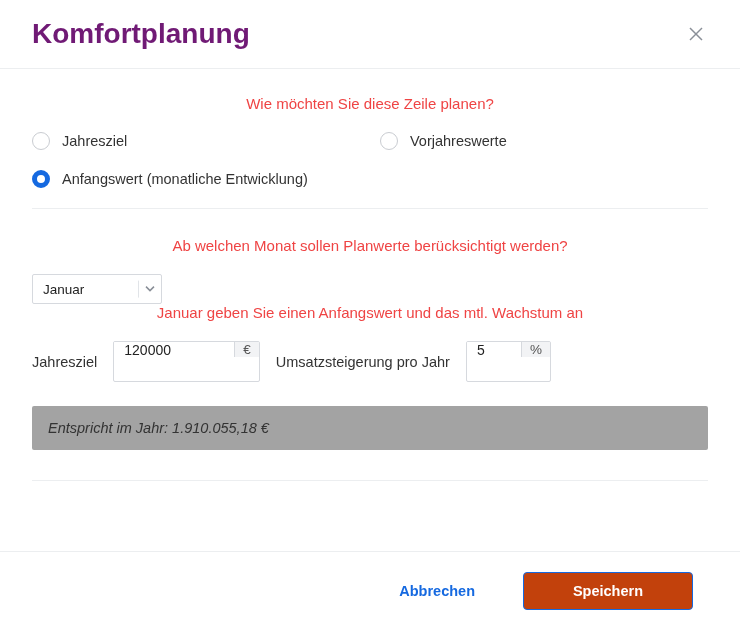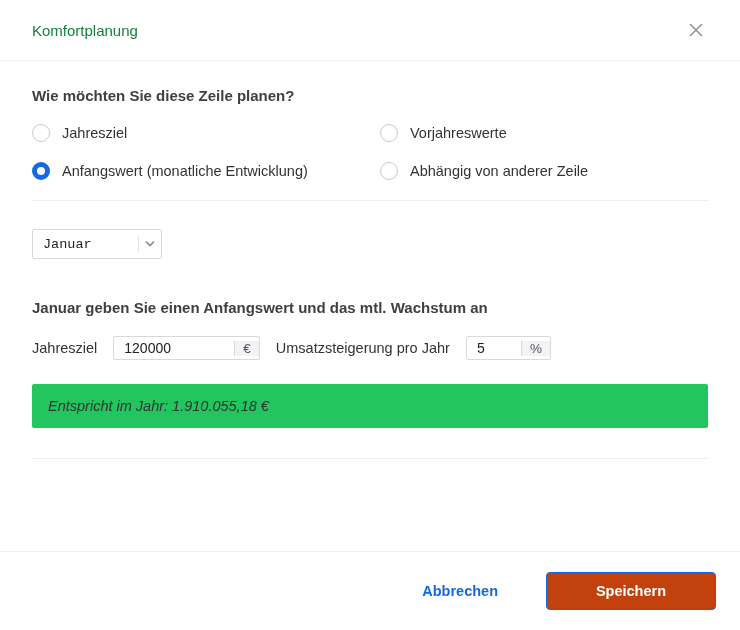--- a/index.html
+++ b/index.html
@@ -13,31 +13,31 @@
     position: relative;
   }
   .dialog { width: 100%; height: 100%; display: flex; flex-direction: column; }
 
   
   .header {
     display: flex; align-items: center; justify-content: space-between;
     padding: 18px 32px 18px 32px;
     border-bottom: 1px solid #eceef0;
   }
-  .title { font-size: 15px; font-weight: 400; color: #15803d; }
+  .title { font-size: 28px; font-weight: 700; color: #701a75; }
   .close-btn {
     background: none; border: none; cursor: pointer;
     color: #8a8f98; padding: 4px; line-height: 1;
   }
   .close-btn svg { width: 16px; height: 16px; display: block; }
 
   
   .body { padding: 26px 32px 10px 32px; flex: 1 1 auto; }
 
-  .section-title { font-size: 15px; font-weight: 700; color: #404040; margin-bottom: 20px; }
+  .section-title { font-size: 15px; font-weight: 400; color: #ef4444; margin-bottom: 20px; text-align: center; }
 
   .radio-grid {
     display: grid;
     grid-template-columns: 1fr 1fr;
     row-gap: 20px;
     column-gap: 20px;
     margin-bottom: 20px;
     gap: 20px;
   }
   .radio-item {
@@ -58,62 +58,60 @@
   .hr { border: none; border-top: 1px solid #eceef0; margin: 4px 0 28px 0; }
   .hr2 { border: none; border-top: 1px solid #eceef0; margin: 30px 0 0 0; }
 
   
   .select {
     position: relative; display: inline-flex; align-items: center;
     border: 1px solid #d6d9de; border-radius: 2px;
     height: 30px; padding: 0 30px 0 10px;
     font-size: 13.5px; color: #222; min-width: 130px;
     cursor: pointer; background: #fff;
-    margin-bottom: 40px;
-    font-family: Liberation Mono, monospace;
   }
   .select .chevron {
     position: absolute; right: 6px; top: 50%; transform: translateY(-50%);
     padding-left: 6px; border-left: 1px solid #e1e4e8;
     height: 60%; display: flex; align-items: center;
   }
   .select .chevron svg { width: 10px; height: 10px; display: block; color: #8a8f98; }
 
   
   .input-row {
     display: flex; align-items: center; gap: 16px;
     margin-bottom: 24px;
   }
   .field-label { font-size: 14.5px; color: #333; }
   .input-addon {
-    display: inline-flex; align-items: center;
+    display: inline-flex; align-items: flex-start;
     border: 1px solid #d6d9de; border-radius: 2px; overflow: hidden;
-    height: 24px; background: #fff;
+    height: 41px; background: #fff;
   }
   .input-addon input {
     border: none; outline: none; padding: 0 10px;
     font-size: 14px; color: #222; width: 120px; background: #fff;
   }
   .input-addon .unit {
     display: inline-flex; align-items: center; justify-content: center;
     padding: 0 8px; background: #f2f3f5; border-left: 1px solid #d6d9de;
     font-size: 13.5px; color: #555; min-width: 22px;
   }
   .input-addon.small input { width: 54px; }
 
   .calc-box {
-    background: #22c55e; padding: 14px 16px;
+    background: #a3a3a3; padding: 14px 16px;
     font-size: 14.5px; font-style: italic; color: #333;
     border-radius: 2px;
   }
 
   
   .footer {
     border-top: 1px solid #eceef0;
-    padding: 20px 24px;
+    padding: 20px 47px;
     display: flex; justify-content: flex-end; gap: 20px;
     align-items: flex-end;
   }
   .btn {
     display: inline-flex; align-items: center; justify-content: center;
     height: 38px; padding: 0 28px; font-size: 14.5px; font-weight: 600;
     border-radius: 4px; cursor: pointer; user-select: none;
   }
   .btn-link {
     background: none; border: none; color: #1569e0;
@@ -150,28 +148,25 @@
         <span>Jahresziel</span>
       </div>
       <div class="radio-item">
         <span class="radio-dot"></span>
         <span>Vorjahreswerte</span>
       </div>
       <div class="radio-item selected">
         <span class="radio-dot"></span>
         <span>Anfangswert (monatliche Entwicklung)</span>
       </div>
-      <div class="radio-item">
-        <span class="radio-dot"></span>
-        <span>Abhängig von anderer Zeile</span>
-      </div>
     </div>
 
     <hr class="hr">
 
+    <div class="section-title">Ab welchen Monat sollen Planwerte berücksichtigt werden?</div>
 
     <div class="select">
       <span>Januar</span>
       <span class="chevron">
         <svg viewBox="0 0 10 10" fill="none" stroke="currentColor" stroke-width="1.5">
           <polyline points="1,3 5,7 9,3"></polyline>
         </svg>
       </span>
     </div>
 

